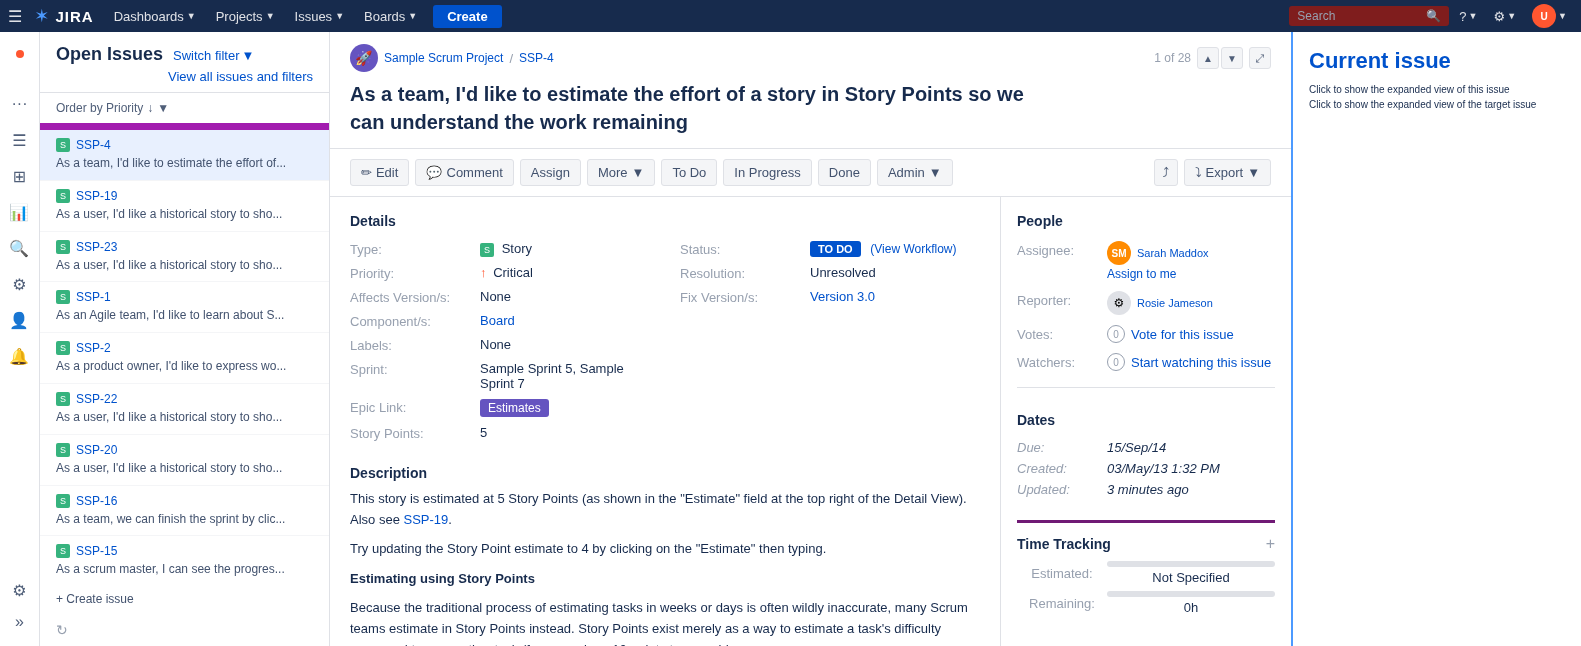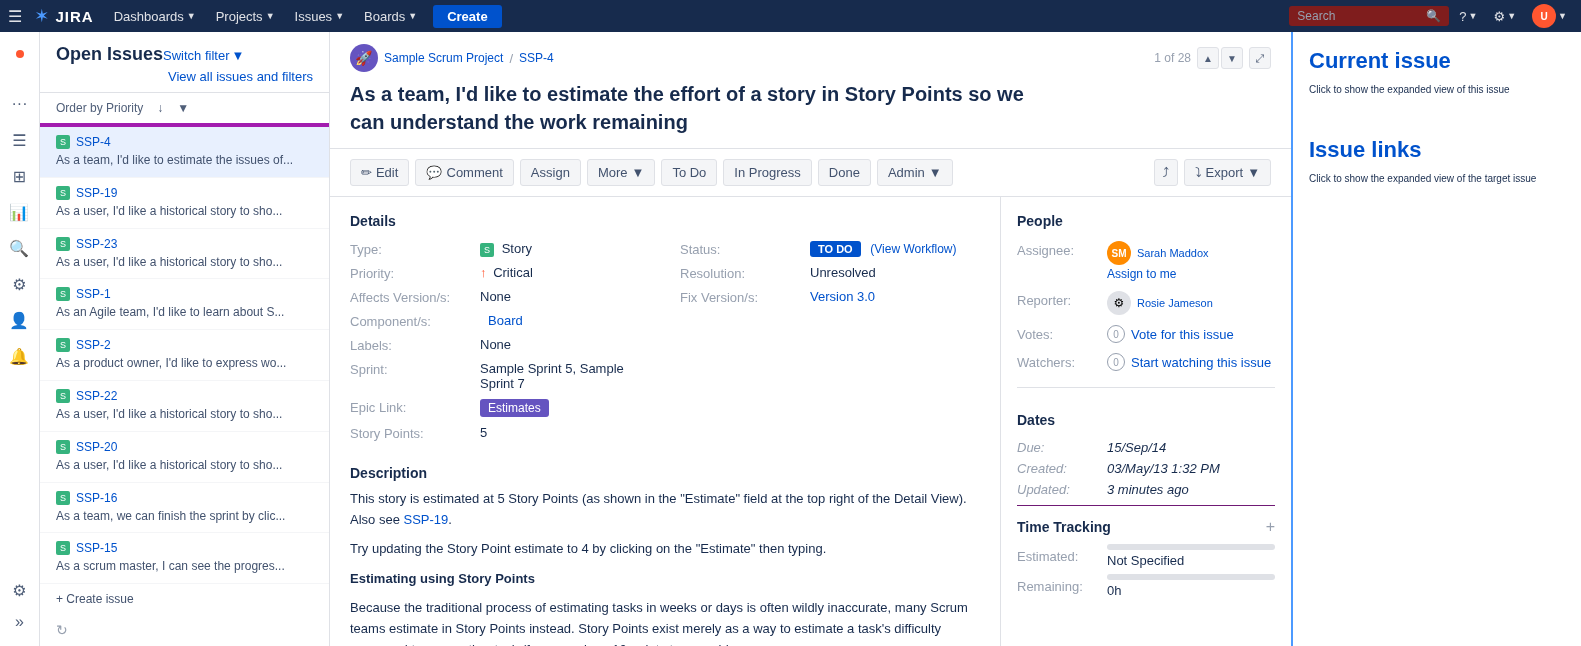--- a/index.html
+++ b/index.html
@@ -33,21 +33,21 @@
     .sidebar-icon { width: 32px; height: 32px; display: flex; align-items: center; justify-content: center; border-radius: 4px; cursor: pointer; color: #505f79; font-size: 16px; }
     .sidebar-icon.active { color: #0052cc; }
     .sidebar-bottom { margin-top: auto; }
 
     
     .issues-panel { width: 290px; background: #fff; border-right: 1px solid #dfe1e6; display: flex; flex-direction: column; flex-shrink: 0; overflow: hidden; }
     .issues-header { padding: 12px 16px 8px; border-bottom: 1px solid #dfe1e6; }
     .issues-title { font-size: 18px; font-weight: 600; color: #172b4d; display: flex; align-items: center; gap: 8px; }
     .switch-filter { color: #0052cc; font-size: 13px; cursor: pointer; display: flex; align-items: center; gap: 2px; }
     .view-all-link { color: #0052cc; font-size: 13px; cursor: pointer; text-align: right; margin-top: 4px; }
-    .order-bar { padding: 8px 16px; border-bottom: 4px solid #a21caf; display: flex; align-items: center; gap: 14px; color: #505f79; font-size: 12px; cursor: pointer; }
+    .order-bar { padding: 8px 16px; border-bottom: 7px solid #a21caf; display: flex; align-items: center; gap: 4px; color: #505f79; font-size: 12px; cursor: pointer; }
     .issues-list { overflow-y: auto; flex: 1; }
     .issue-item { padding: 8px 16px; border-bottom: 1px solid #f4f5f7; cursor: pointer; }
     .issue-item.active { background: #e8f0fe; }
     .issue-key-row { display: flex; align-items: center; gap: 6px; margin-bottom: 3px; }
     .issue-type-icon { width: 14px; height: 14px; border-radius: 2px; background: #36b37e; display: flex; align-items: center; justify-content: center; color: white; font-size: 9px; flex-shrink: 0; }
     .issue-key { color: #0052cc; font-size: 12px; font-weight: 500; }
     .issue-summary { color: #42526e; font-size: 12px; line-height: 1.4; white-space: nowrap; overflow: hidden; text-overflow: ellipsis; }
     .create-issue-link { padding: 8px 16px; color: #42526e; font-size: 12px; cursor: pointer; display: flex; align-items: center; gap: 4px; }
     .refresh-icon { padding: 8px 16px; color: #97a0af; font-size: 14px; cursor: pointer; }
 
@@ -72,21 +72,21 @@
 
     
     .detail-content { display: flex; flex: 1; }
     .detail-main { flex: 1; padding: 16px 20px; border-right: 1px solid #dfe1e6; overflow-y: auto; }
     .detail-sidebar { width: 290px; padding: 16px; overflow-y: auto; flex-shrink: 0; }
 
     .section-title { font-weight: 700; color: #172b4d; font-size: 14px; margin-bottom: 12px; }
     .field-row { display: flex; align-items: flex-start; margin-bottom: 8px; }
     .field-label { width: 130px; color: #97a0af; font-size: 13px; flex-shrink: 0; padding-top: 1px; }
     .field-value { color: #172b4d; font-size: 13px; flex: 1; }
-    .field-value.link { color: #0052cc; cursor: pointer; margin-left: 8px; }
+    .field-value.link { color: #0052cc; cursor: pointer; }
     .status-badge { background: #0052cc; color: white; padding: 2px 8px; border-radius: 3px; font-size: 11px; font-weight: 700; display: inline-block; }
     .tag-badge { background: #6554c0; color: white; padding: 2px 8px; border-radius: 3px; font-size: 12px; display: inline-block; cursor: pointer; }
     .version-link { color: #0052cc; cursor: pointer; }
     .workflow-link { color: #0052cc; cursor: pointer; font-size: 12px; margin-left: 6px; }
 
     .desc-section { margin-top: 16px; }
     .desc-title { font-weight: 700; color: #172b4d; font-size: 14px; margin-bottom: 8px; }
     .desc-text { color: #172b4d; font-size: 13px; line-height: 1.6; }
     .desc-link { color: #0052cc; cursor: pointer; }
     .estimating-title { font-weight: 700; color: #172b4d; margin-top: 12px; margin-bottom: 12px; }
@@ -105,33 +105,33 @@
     .vote-link { color: #0052cc; cursor: pointer; font-size: 13px; }
     .watcher-link { color: #0052cc; cursor: pointer; font-size: 13px; }
 
     
     .dates-section { margin-top: 16px; border-top: 1px solid #dfe1e6; padding-top: 24px; }
     .date-row { display: flex; align-items: center; margin-bottom: 6px; font-style: italic; }
     .date-label { width: 90px; color: #97a0af; font-size: 13px; flex-shrink: 0; }
     .date-value { color: #172b4d; font-size: 13px; }
 
     
-    .time-section { margin-top: 8px; border-top: 1px solid #701a75; padding-top: 12px; }
+    .time-section { margin-top: 23px; border-top: 3px solid #701a75; padding-top: 12px; text-align: center; }
     .time-header { display: flex; align-items: center; justify-content: space-between; margin-bottom: 8px; }
     .time-title { font-weight: 700; color: #172b4d; font-size: 14px; }
     .time-add-btn { color: #97a0af; cursor: pointer; font-size: 16px; }
     .time-row { display: flex; align-items: center; margin-bottom: 6px; }
     .time-label { width: 90px; color: #97a0af; font-size: 13px; flex-shrink: 0; }
     .time-bar { flex: 1; }
     .progress-bar-bg { background: #dfe1e6; height: 6px; border-radius: 3px; margin-bottom: 3px; }
     .progress-bar-fill { background: #97a0af; height: 6px; border-radius: 3px; width: 0%; }
     .time-value { color: #172b4d; font-size: 13px; }
 
     
-    .annotation-panel { width: 290px; background: #fff; border-left: 2px solid #4c9aff; padding: 16px; display: flex; flex-direction: column; gap: 40px; }
+    .annotation-panel { width: 290px; background: #fff; border-left: 2px solid #4c9aff; padding: 16px; display: flex; flex-direction: column; }
     .annotation-block { }
     .annotation-title { font-size: 22px; font-weight: 700; color: #0052cc; margin-bottom: 8px; }
     .annotation-text { color: #172b4d; font-size: 10px; line-height: 1.5; }
 
     .caret { font-size: 9px; }
   </style>
 </head>
 <body>
 
 <nav class="top-nav">
@@ -215,41 +215,41 @@
         <span>⚙</span>
       </div>
       <div class="sidebar-icon">
         <span>»</span>
       </div>
     </div>
   </div>
 
   <div class="issues-panel">
     <div class="issues-header">
-      <div style="display:flex; align-items:baseline; ">
+      <div style="display:flex; align-items:baseline; gap:10px;">
         <span class="issues-title">Open Issues</span>
         <div class="switch-filter">
           <span>Switch filter</span>
           <span>▼</span>
         </div>
       </div>
       <div class="view-all-link">View all issues and filters</div>
     </div>
     <div class="order-bar">
       <span>Order by Priority</span>
       <span>↓</span>
       <span>▼</span>
     </div>
     <div class="issues-list">
     <div class="issue-item active">
       <div class="issue-key-row">
         <div class="issue-type-icon">S</div>
         <span class="issue-key">SSP-4</span>
       </div>
-      <div class="issue-summary">As a team, I'd like to estimate the issues of...</div>
+      <div class="issue-summary">As a team, I'd like to estimate the effort of...</div>
     </div>
         <div class="issue-item">
       <div class="issue-key-row">
         <div class="issue-type-icon">S</div>
         <span class="issue-key">SSP-19</span>
       </div>
       <div class="issue-summary">As a user, I'd like a historical story to sho...</div>
     </div>
         <div class="issue-item">
       <div class="issue-key-row">
@@ -520,18 +520,17 @@
       </div>
     </div>
   </div>
 
   <div class="annotation-panel">
     <div class="annotation-block">
       <div class="annotation-title">Current issue</div>
       <div class="annotation-text">Click to show the expanded view of this issue</div>
     </div>
     <div class="annotation-block">
-      <div class="annotation-title">Issue links</div>
       <div class="annotation-text">Click to show the expanded view of the target issue</div>
     </div>
   </div>
 
 </div>
 
 </body></html>

